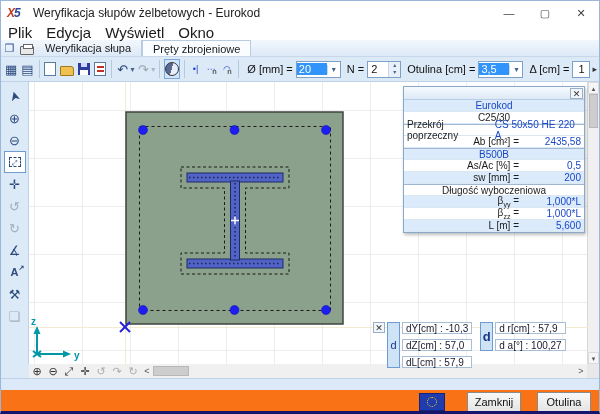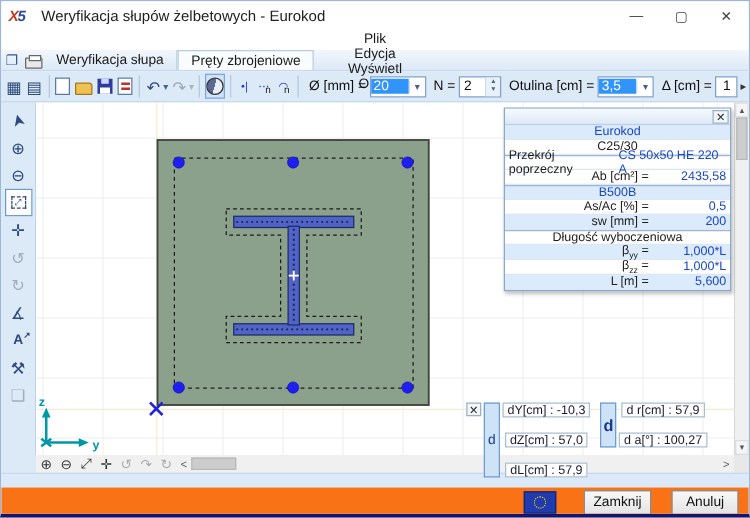--- a/index.html
+++ b/index.html
@@ -10,21 +10,21 @@
   
   .titlebar{ height:24px; background:#fff; display:flex; align-items:center; }
   .app-icon{ width:20px; height:15px; margin-left:6px; font-weight:bold; font-style:italic;
              font-size:12px; letter-spacing:-1px; }
   .app-icon .xx{ color:#c23a1e; } .app-icon .ff{ color:#2b4aa0; }
   .title-text{ font-size:12px; color:#222; margin-left:6px; flex:1; }
   .winbtn{ width:36px; height:22px; display:flex; align-items:center; justify-content:center;
            font-size:11px; color:#444; }
 
   
-  .menubar{ height:15px; background:#fff; display:flex; align-items:center; font-size:11px; color:#1a1a1a;flex-direction:column; }
+  .menubar{ height:15px; background:#fff; display:flex; align-items:center; font-size:15px; color:#1a1a1a; }
   .menu-item{ padding:0 7px; }
 
   
   .tabstrip{ height:17px; background:linear-gradient(#f2f7fd,#dce9f7); display:flex; align-items:flex-end;
              border-bottom:1px solid #c8d8ea; }
   .mini-ico{ width:17px; height:15px; display:flex; align-items:center; justify-content:center;
              font-size:11px; color:#35568c; }
   .printer{ position:relative; width:14px; height:9px; border:1px solid #666; background:#e8e8e8; border-radius:1px; margin-top:3px;}
   .printer:before{ content:""; position:absolute; left:2px; top:-3px; width:8px; height:3px; background:#fff; border:1px solid #666;}
   .tab{ height:16px; padding:0 10px; font-size:11px; color:#1a1a1a; display:flex; align-items:center;
@@ -105,21 +105,21 @@
   .trow sub{ font-size:7px; }
 
   
   .coords{ position:absolute; left:344px; top:240px; display:flex; align-items:flex-start; font-size:10px; }
   .coord-close{ width:12px; height:11px; font-size:9px; line-height:11px; text-align:center; color:#333;
                 background:#f2f6fb; border:1px solid #9ab0c8; margin-right:2px; }
   .cgroup{ display:flex; margin-right:8px; }
   .cgroup .dtab{ width:13px; background:#cfe3f7; border:1px solid #6f9cd0; color:#15388c;
                  display:flex; align-items:center; justify-content:center; font-size:11px; margin-right:2px;}
   .cgroup .dtab.bold{ font-weight:bold; font-size:13px; }
-  .crows{ display:flex; flex-direction:column; gap:12px;align-items:center; }
+  .crows{ display:flex; flex-direction:column; gap:5px; }
   .crow{ background:#fff; border:1px solid #a8bed4; padding:0 3px; height:12px; line-height:11px;
          color:#1a1a2e; white-space:nowrap; }
 
   
   .vscroll{ width:12px; background:#f0f0f0; border-left:1px solid #d8d8d8; display:flex; flex-direction:column; }
   .vs-btn{ height:12px; font-size:7px; color:#555; text-align:center; line-height:12px; background:#f5f5f5; border:1px solid #dcdcdc;}
   .vs-thumb{ height:34px; background:#cdcdcd; border:1px solid #b8b8b8; margin:0 1px; }
   .vs-track{ flex:1; }
 
   .hscroll-row{ height:14px; display:flex; }
@@ -412,16 +412,16 @@
     <div class="hs-corner"></div>
   </div>
 
   <div class="strip"></div>
 
   <div class="footer">
     <div class="euflag">
         <div class="stars"></div>
       </div>
     <div class="btn">Zamknij</div>
-    <div class="btn">Anuluj</div>
+    <div class="btn">Otulina</div>
   </div>
 
 </div>
 
 </body></html>

